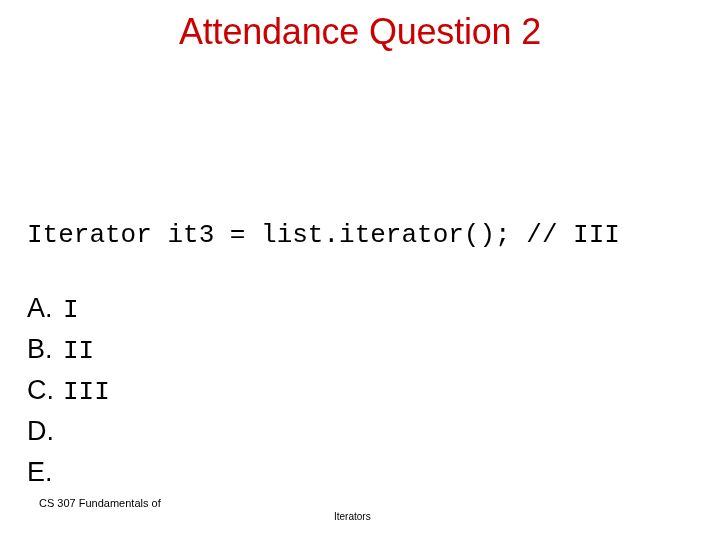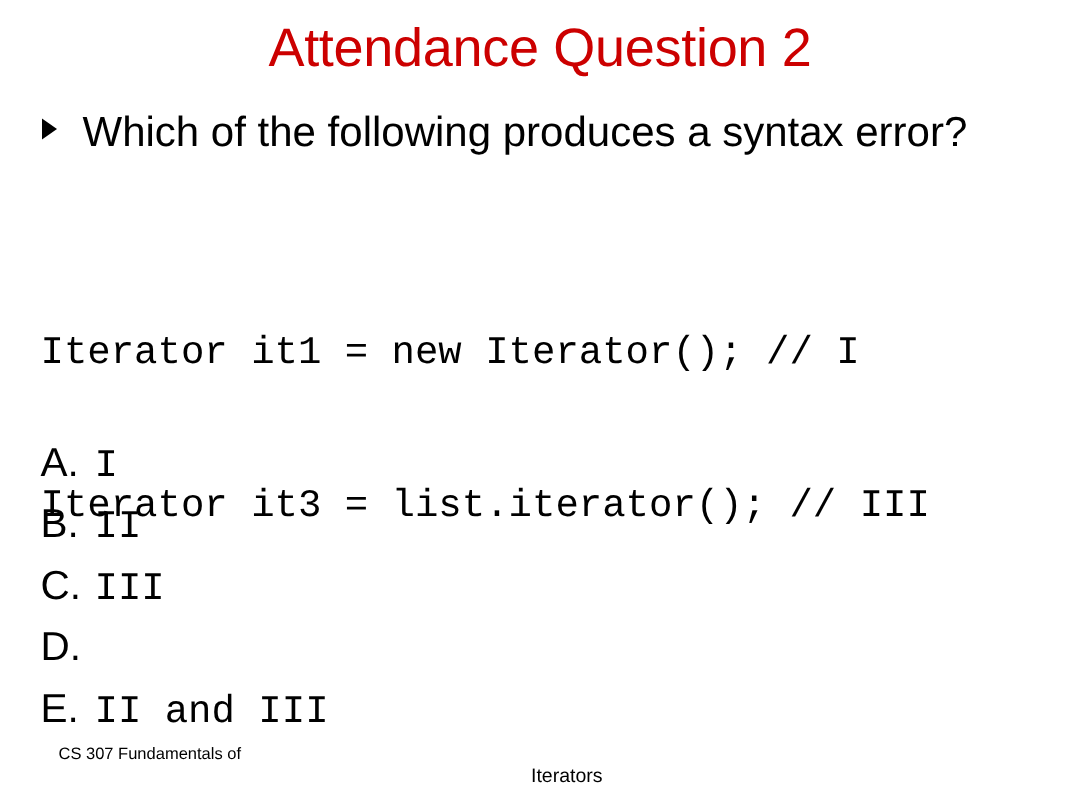--- a/index.html
+++ b/index.html
@@ -132,24 +132,24 @@
     font-family: "Liberation Sans", sans-serif;
     font-size: 11px;
     line-height: 14.5px;
     color: #000000;
   }
   .footer-left span {
     display: block;
   }
   .footer-center {
     position: absolute;
-    left: 354px;
+    left: 334px;
     top: 16px;
     font-family: "Liberation Sans", sans-serif;
-    font-size: 13px;
+    font-size: 10px;
     line-height: 14px;
     color: #000000;
   }
   .footer-page {
     position: absolute;
     right: 21px;
     top: 0px;
     font-family: "Liberation Sans", sans-serif;
     font-size: 15px;
     line-height: 18px;
@@ -158,29 +158,22 @@
     text-align: right;
   }
 </style>
 </head>
 <body>
 
 <div class="slide">
 
   <div class="slide-title">Attendance Question 2</div>
 
-  <div class="question-block">
-    <div class="question-row">
-      <span class="bullet-icon"></span>
-      <span class="question-text">Which of the following produces a syntax error?</span>
-    </div>
-  </div>
 
   <div class="code-block">
-    <span class="code-line">Iterator it1 = new Iterator(); // I</span>
     <span class="code-line">Iterator it3 = list.iterator(); // III</span>
   </div>
 
   <div class="options">
     <div class="option-row">
       <span class="option-label">A.</span>
       <span class="option-value">I</span>
     </div>
     <div class="option-row">
       <span class="option-label">B.</span>
@@ -188,21 +181,20 @@
     </div>
     <div class="option-row">
       <span class="option-label">C.</span>
       <span class="option-value">III</span>
     </div>
     <div class="option-row">
       <span class="option-label">D.</span>
     </div>
     <div class="option-row">
       <span class="option-label">E.</span>
-      <span class="option-value">II and III</span>
     </div>
   </div>
 
   <div class="footer">
     <div class="footer-left">
       <span>CS 307 Fundamentals of</span>
     </div>
     <div class="footer-center">Iterators</div>
     <div class="footer-page">9</div>
   </div>

